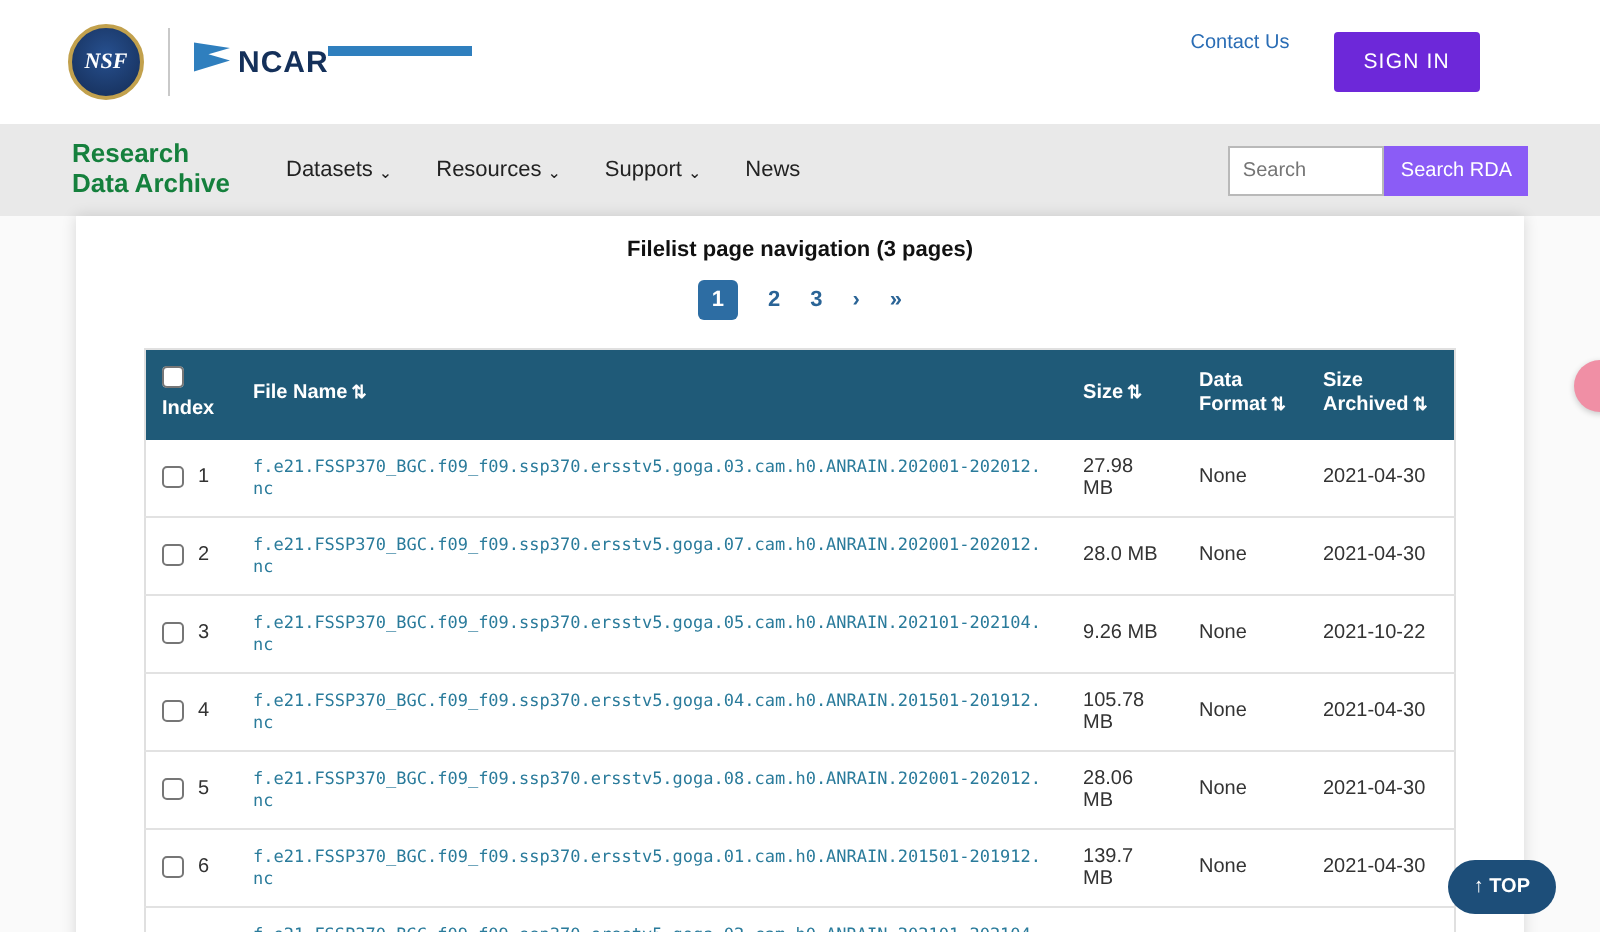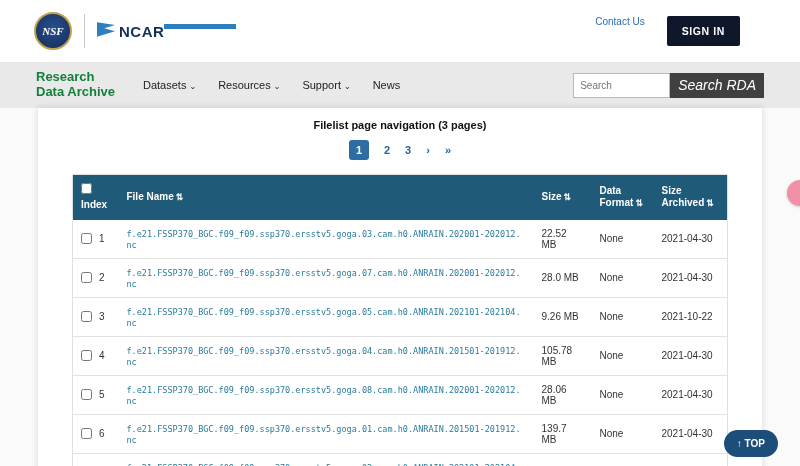--- a/index.html
+++ b/index.html
@@ -25,45 +25,45 @@
     font-size: 11px; flex: 0 0 auto;
   }
   .logo-divider { width: 1px; height: 34px; background: #c9c9c9; margin: 0 12px; }
   .ncar { display: flex; flex-direction: row; }
   .ncar-top { display: flex; align-items: center; gap: 4px; }
   .ncar-name { color: #14305a; font-weight: bold; font-size: 15px; letter-spacing: .5px; }
   .ncar-strip { height: 5px; background: #2f7fbe; margin-top: 2px; width: 72px; }
   .top-right { margin-left: auto; display: flex; align-items: flex-start; gap: 22px; }
   .contact-link { color: #2a6db5; font-size: 10px; text-decoration: none; }
   .signin-btn {
-    background: #0f172a; color: #fff; border: none; border-radius: 2px;
-    font-size: 10.5px; font-weight: bold; letter-spacing: .6px;
+    background: #6d28d9; color: #fff; border: none; border-radius: 2px;
+    font-size: 10.5px; font-weight: normal; letter-spacing: .6px;
     padding: 9px 15px; cursor: pointer;
   }
 
   
   .navbar {
     height: 46px; background: #e9e9e9;
     display: flex; align-items: center; padding: 0 36px;
   }
   .brand { font-weight: bold; font-size: 13px; color: #15803d; line-height: 1.15; }
   .menu { display: flex; gap: 22px; margin-left: 28px; }
   .menu-item {
     font-size: 11px; color: #222; display: flex; align-items: flex-end; gap: 3px;
     cursor: pointer; text-decoration: none;
   }
   .chevron { font-size: 8px; color: #222; }
   .nav-right { margin-left: auto; display: flex; align-items: stretch; }
   .search-input {
-    width: 97px; height: 25px; border: 1px solid #b9b9b9;
+    width: 78px; height: 25px; border: 1px solid #b9b9b9;
     font-size: 10px; padding: 0 6px; font-family: "Liberation Sans", sans-serif;
   }
   .search-btn {
-    height: 25px; background: #404040; color: #fff; border: none;
-    font-size: 14px; padding: 0 8px; cursor: pointer; font-style: italic;
+    height: 25px; background: #8b5cf6; color: #fff; border: none;
+    font-size: 10px; padding: 0 8px; cursor: pointer;
   }
 
   
   .main { height: 394px; }
   .content {
     width: 724px; margin: 0 auto; min-height: 358px; background: #fff;
     box-shadow: 0 0 7px rgba(0,0,0,.14); padding-top: 11px;
   }
   .pagenav-title { text-align: center; font-size: 11px; font-weight: bold; color: #111; }
   .pager { display: flex; justify-content: center; align-items: center; gap: 15px; margin-top: 9px; }
@@ -202,21 +202,21 @@
           <tr>
     <td>
       <span class="cell-index-inner">
         <input type="checkbox" style="">
         <span>1</span>
       </span>
     </td>
     <td>
       <a class="filelink" href="#">f.e21.FSSP370_BGC.f09_f09.ssp370.ersstv5.goga.03.cam.h0.ANRAIN.202001-202012.nc</a>
     </td>
-    <td>22.52 MB</td>
+    <td>27.98 MB</td>
     <td>None</td>
     <td>2021-04-30</td>
   </tr>
           <tr>
     <td>
       <span class="cell-index-inner">
         <input type="checkbox" style="">
         <span>2</span>
       </span>
     </td>

